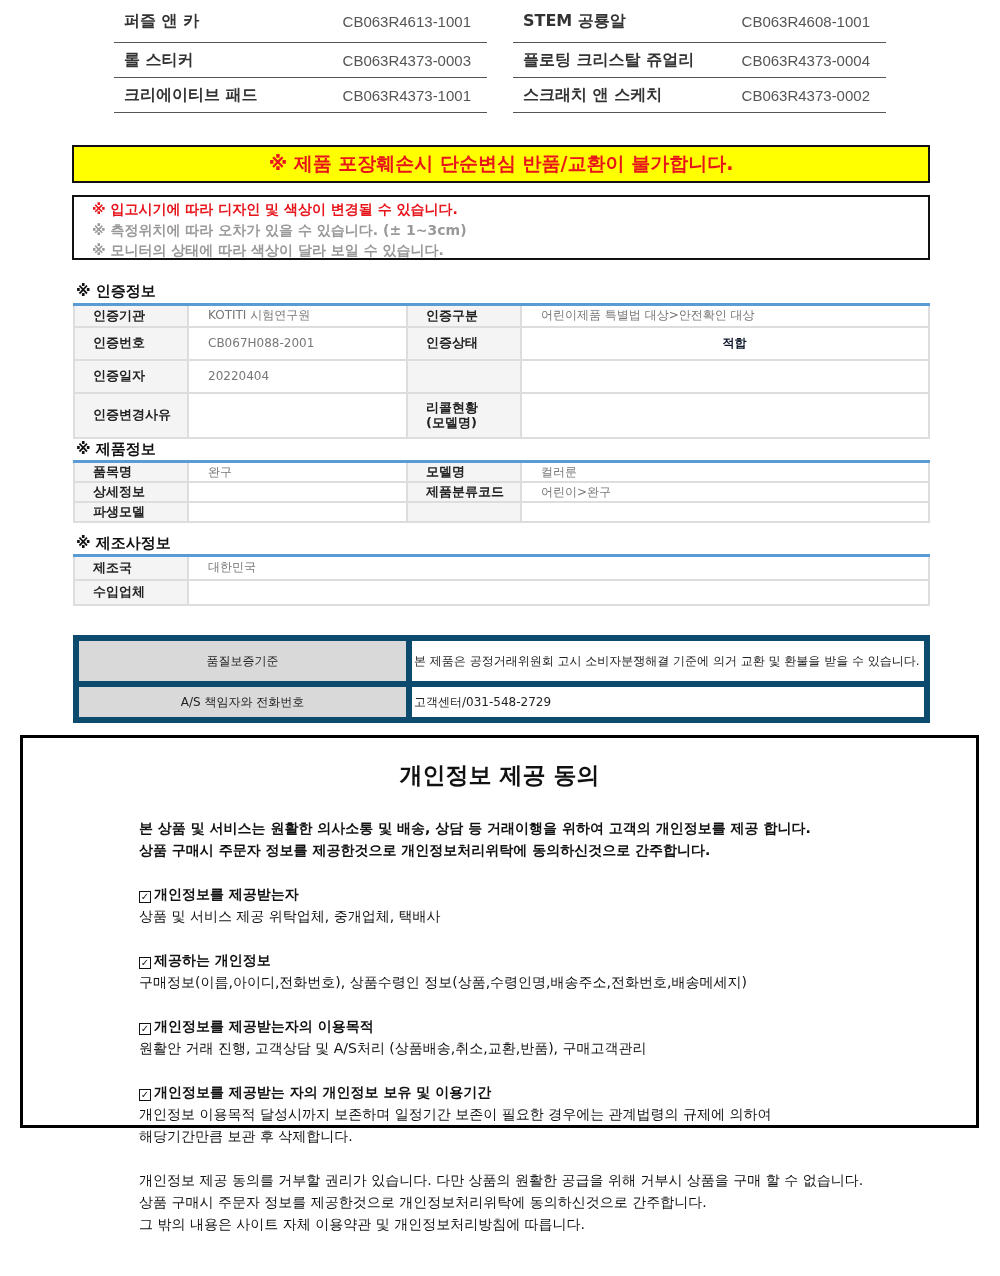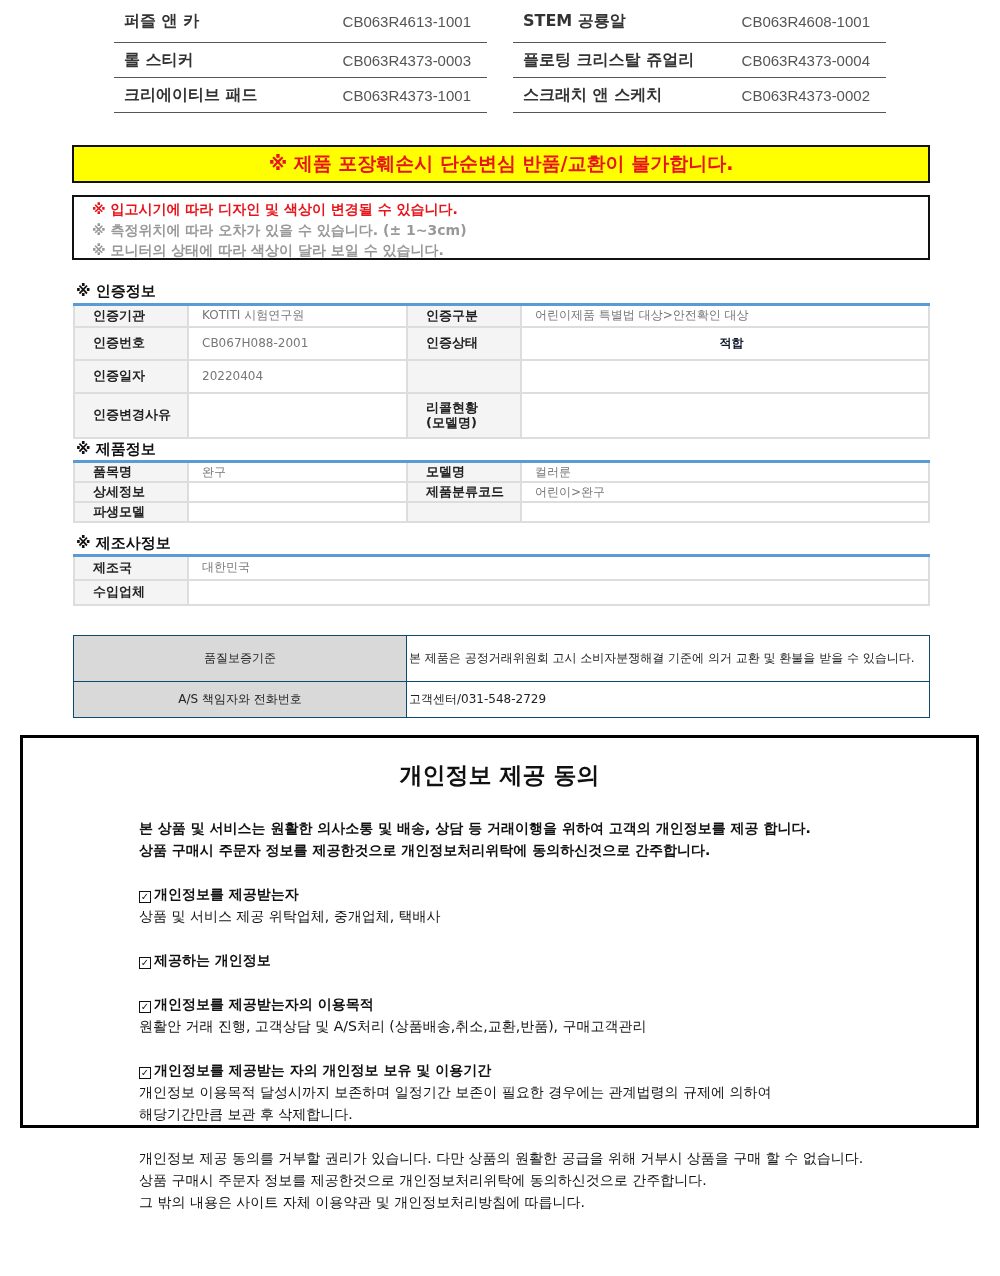--- a/index.html
+++ b/index.html
@@ -18,25 +18,25 @@
   .notes { position: absolute; top: 195px; left: 72px; width: 858px; height: 65px; border: 2px solid #111; padding: 2px 0 0 18px; }
   .notes div { font-size: 14px; line-height: 20.5px; font-weight: bold; }
   .note-red { color: #e8141b; }
   .note-gray { color: #999; }
 
   .section-title { position: absolute; left: 76px; font-weight: bold; font-size: 15px; color: #111; }
 
   .info-table { position: absolute; left: 73px; width: 857px; border-top: 3px solid #5b9bd5; border-collapse: collapse; }
   .info-table td { border: 2px solid #ddd; font-size: 12px; vertical-align: middle; }
   .info-table td.lbl { background: #f4f4f4; font-weight: bold; font-size: 13px; color: #222; padding-left: 18px; }
-  .info-table td.val { background: #fff; color: #777; padding-left: 13px; }
+  .info-table td.val { background: #fff; color: #777; padding-left: 19px; }
   .info-table td.center { text-align: center; color: #0f172a; font-weight: bold; }
 
   .qa-table { position: absolute; left: 73px; top: 635px; width: 857px; border-collapse: collapse; border: 1px solid #111; }
-  .qa-table td { border: 1px solid #0c4a6e; font-size: 12px; color: #222; }
+  .qa-table td { border: 6px solid #0c4a6e; font-size: 12px; color: #222; }
   .qa-table td.lbl { background: #d9d9d9; width: 333px; text-align: center; }
   .qa-table td.val { padding-left: 2px; }
 
   .privacy { position: absolute; left: 20px; top: 735px; width: 959px; height: 393px; border: 3px solid #000; }
   .privacy h1 { text-align: center; font-size: 23px; font-weight: bold; margin-top: 22px; color: #111; }
   .pbody { position: absolute; left: 116px; top: 79px; width: 800px; font-size: 14px; color: #111; }
   .pbody .intro div { font-weight: bold; line-height: 22px; }
   .pblock { margin-top: 22px; }
   .pblock .ph { font-weight: bold; line-height: 22px; }
   .pblock .pt { line-height: 22px; }
@@ -190,20 +190,21 @@
     <div class="intro">
       <div>본 상품 및 서비스는 원활한 의사소통 및 배송, 상담 등 거래이행을 위하여 고객의 개인정보를 제공 합니다.</div>
       <div>상품 구매시 주문자 정보를 제공한것으로 개인정보처리위탁에 동의하신것으로 간주합니다.</div>
     </div>
     <div class="pblock">
       <div class="ph"><span class="chk">✓</span><span>개인정보를 제공받는자</span></div>
       <div class="pt">상품 및 서비스 제공 위탁업체, 중개업체, 택배사</div>
     </div>
     <div class="pblock">
       <div class="ph"><span class="chk">✓</span><span>제공하는 개인정보</span></div>
+      <div class="pt">구매정보(이름,아이디,전화번호), 상품수령인 정보(상품,수령인명,배송주소,전화번호,배송메세지)</div>
     </div>
     <div class="pblock">
       <div class="ph"><span class="chk">✓</span><span>개인정보를 제공받는자의 이용목적</span></div>
       <div class="pt">원활안 거래 진행, 고객상담 및 A/S처리 (상품배송,취소,교환,반품), 구매고객관리</div>
     </div>
     <div class="pblock">
       <div class="ph"><span class="chk">✓</span><span>개인정보를 제공받는 자의 개인정보 보유 및 이용기간</span></div>
       <div class="pt">개인정보 이용목적 달성시까지 보존하며 일정기간 보존이 필요한 경우에는 관계법령의 규제에 의하여</div>
       <div class="pt">해당기간만큼 보관 후 삭제합니다.</div>
     </div>

